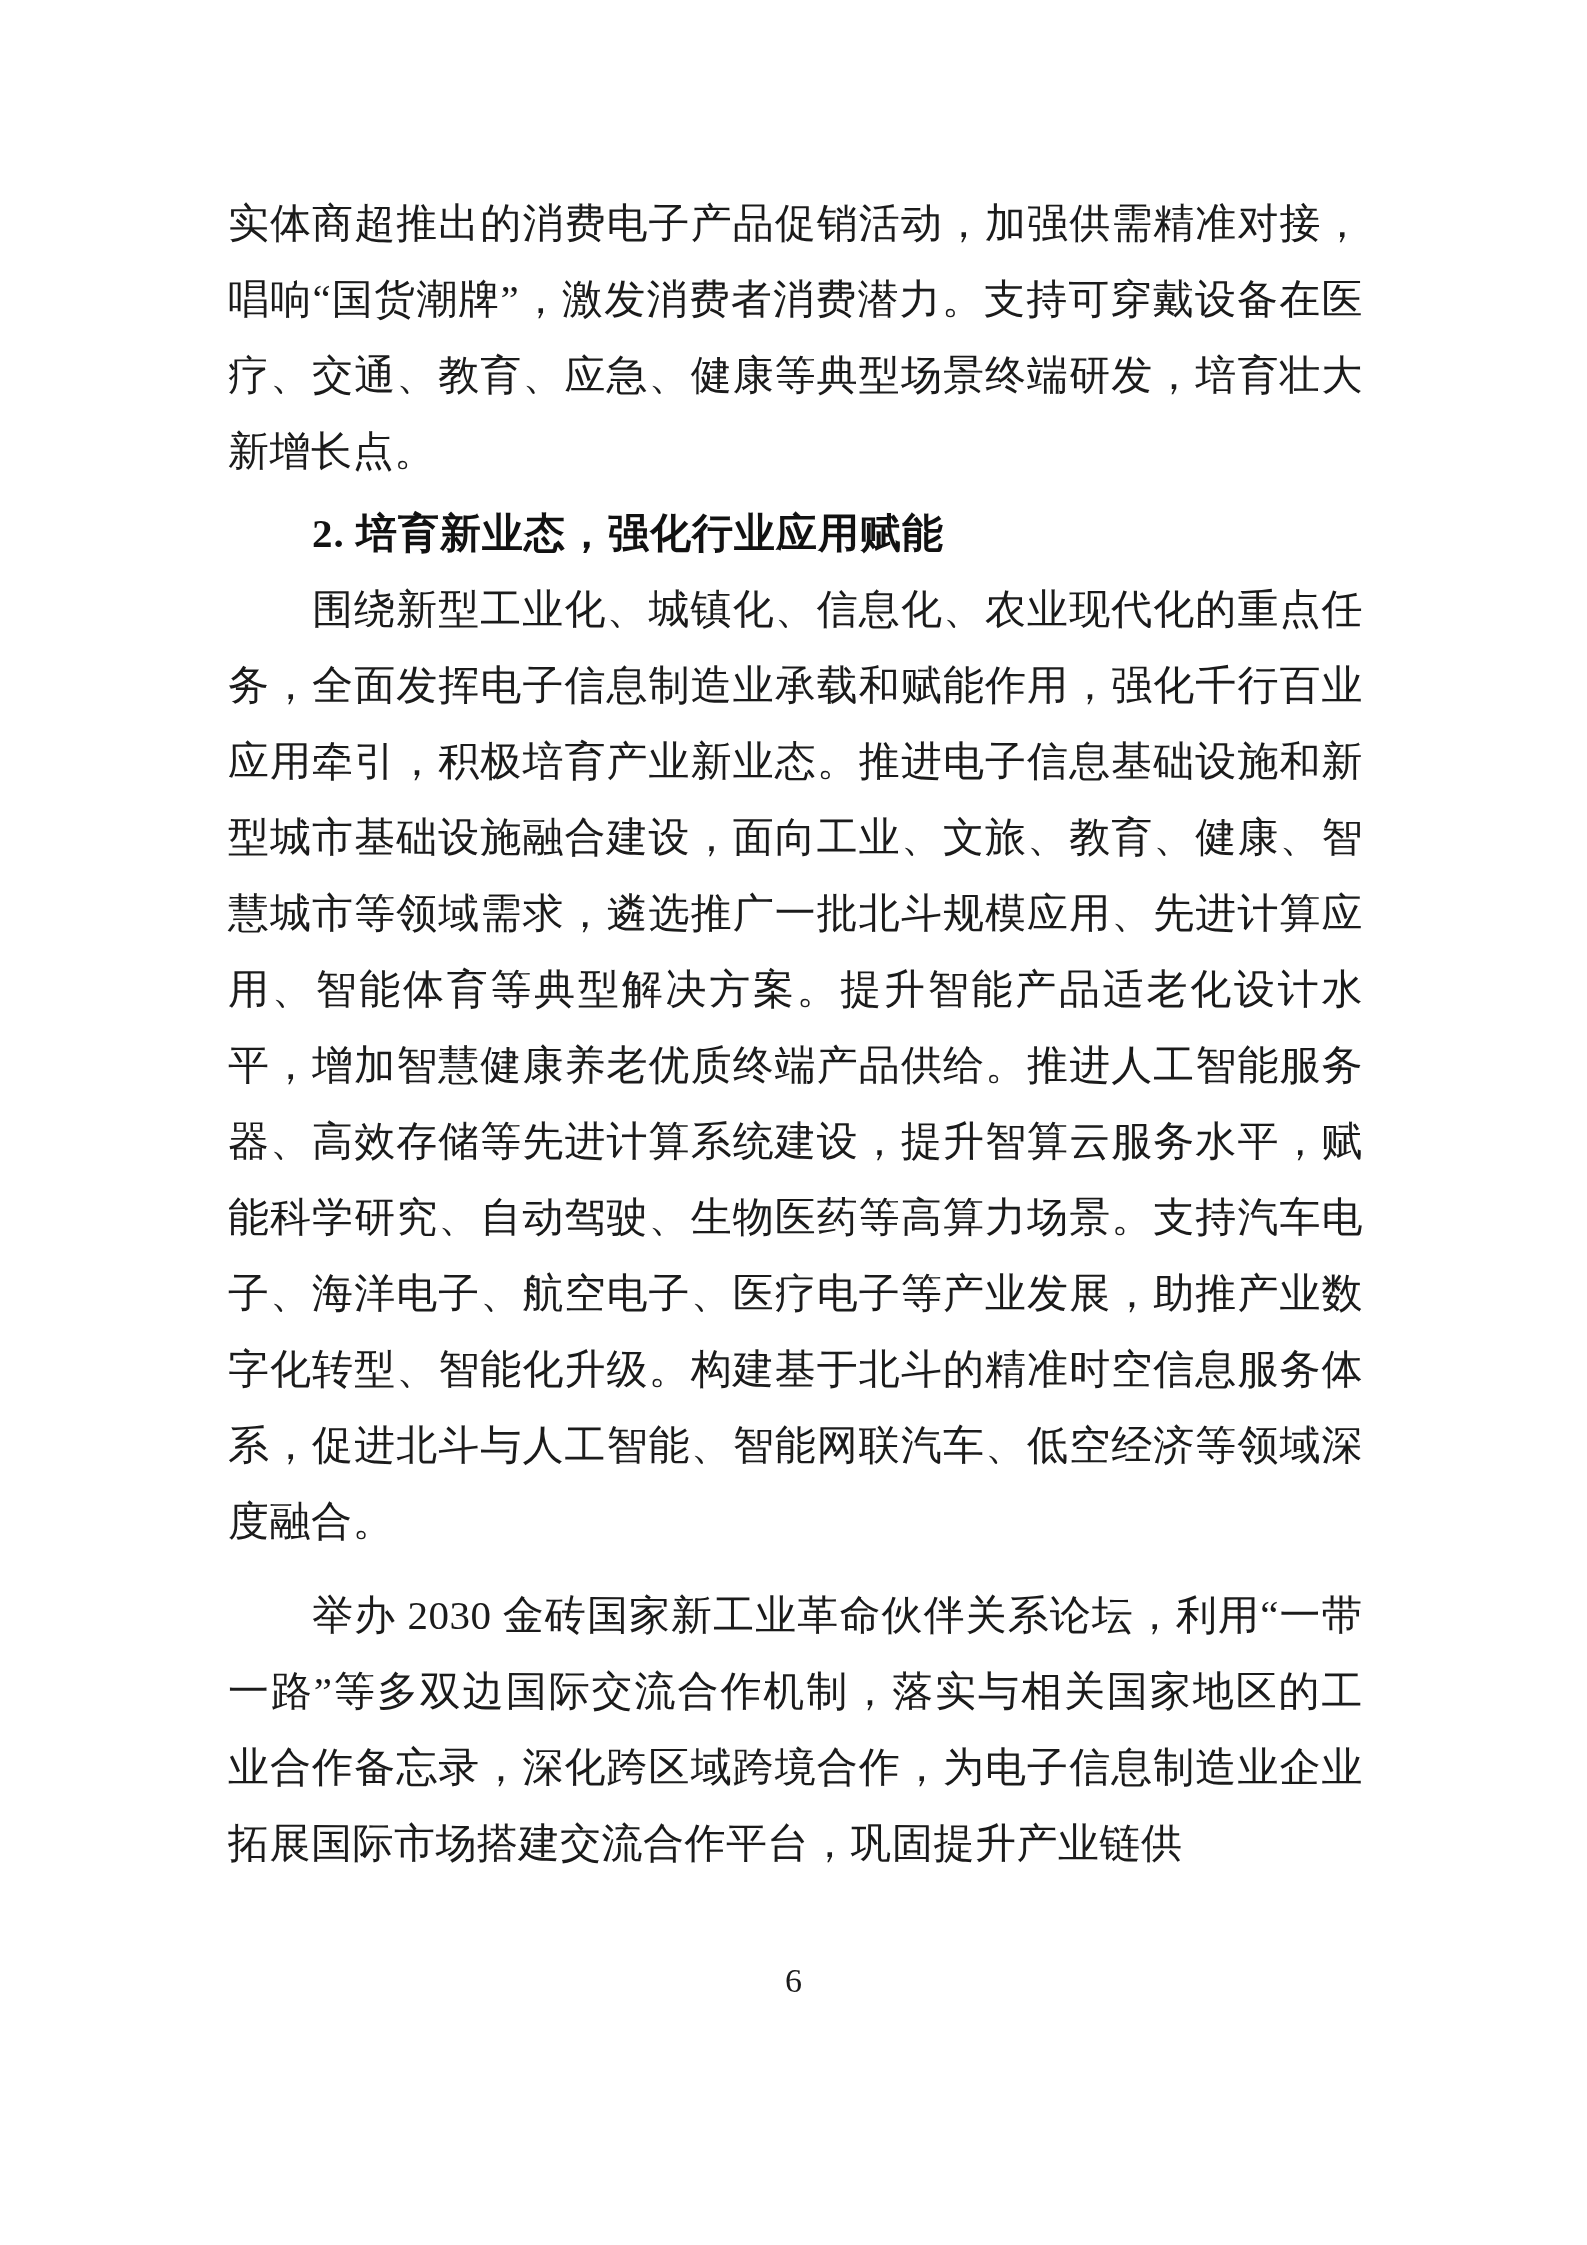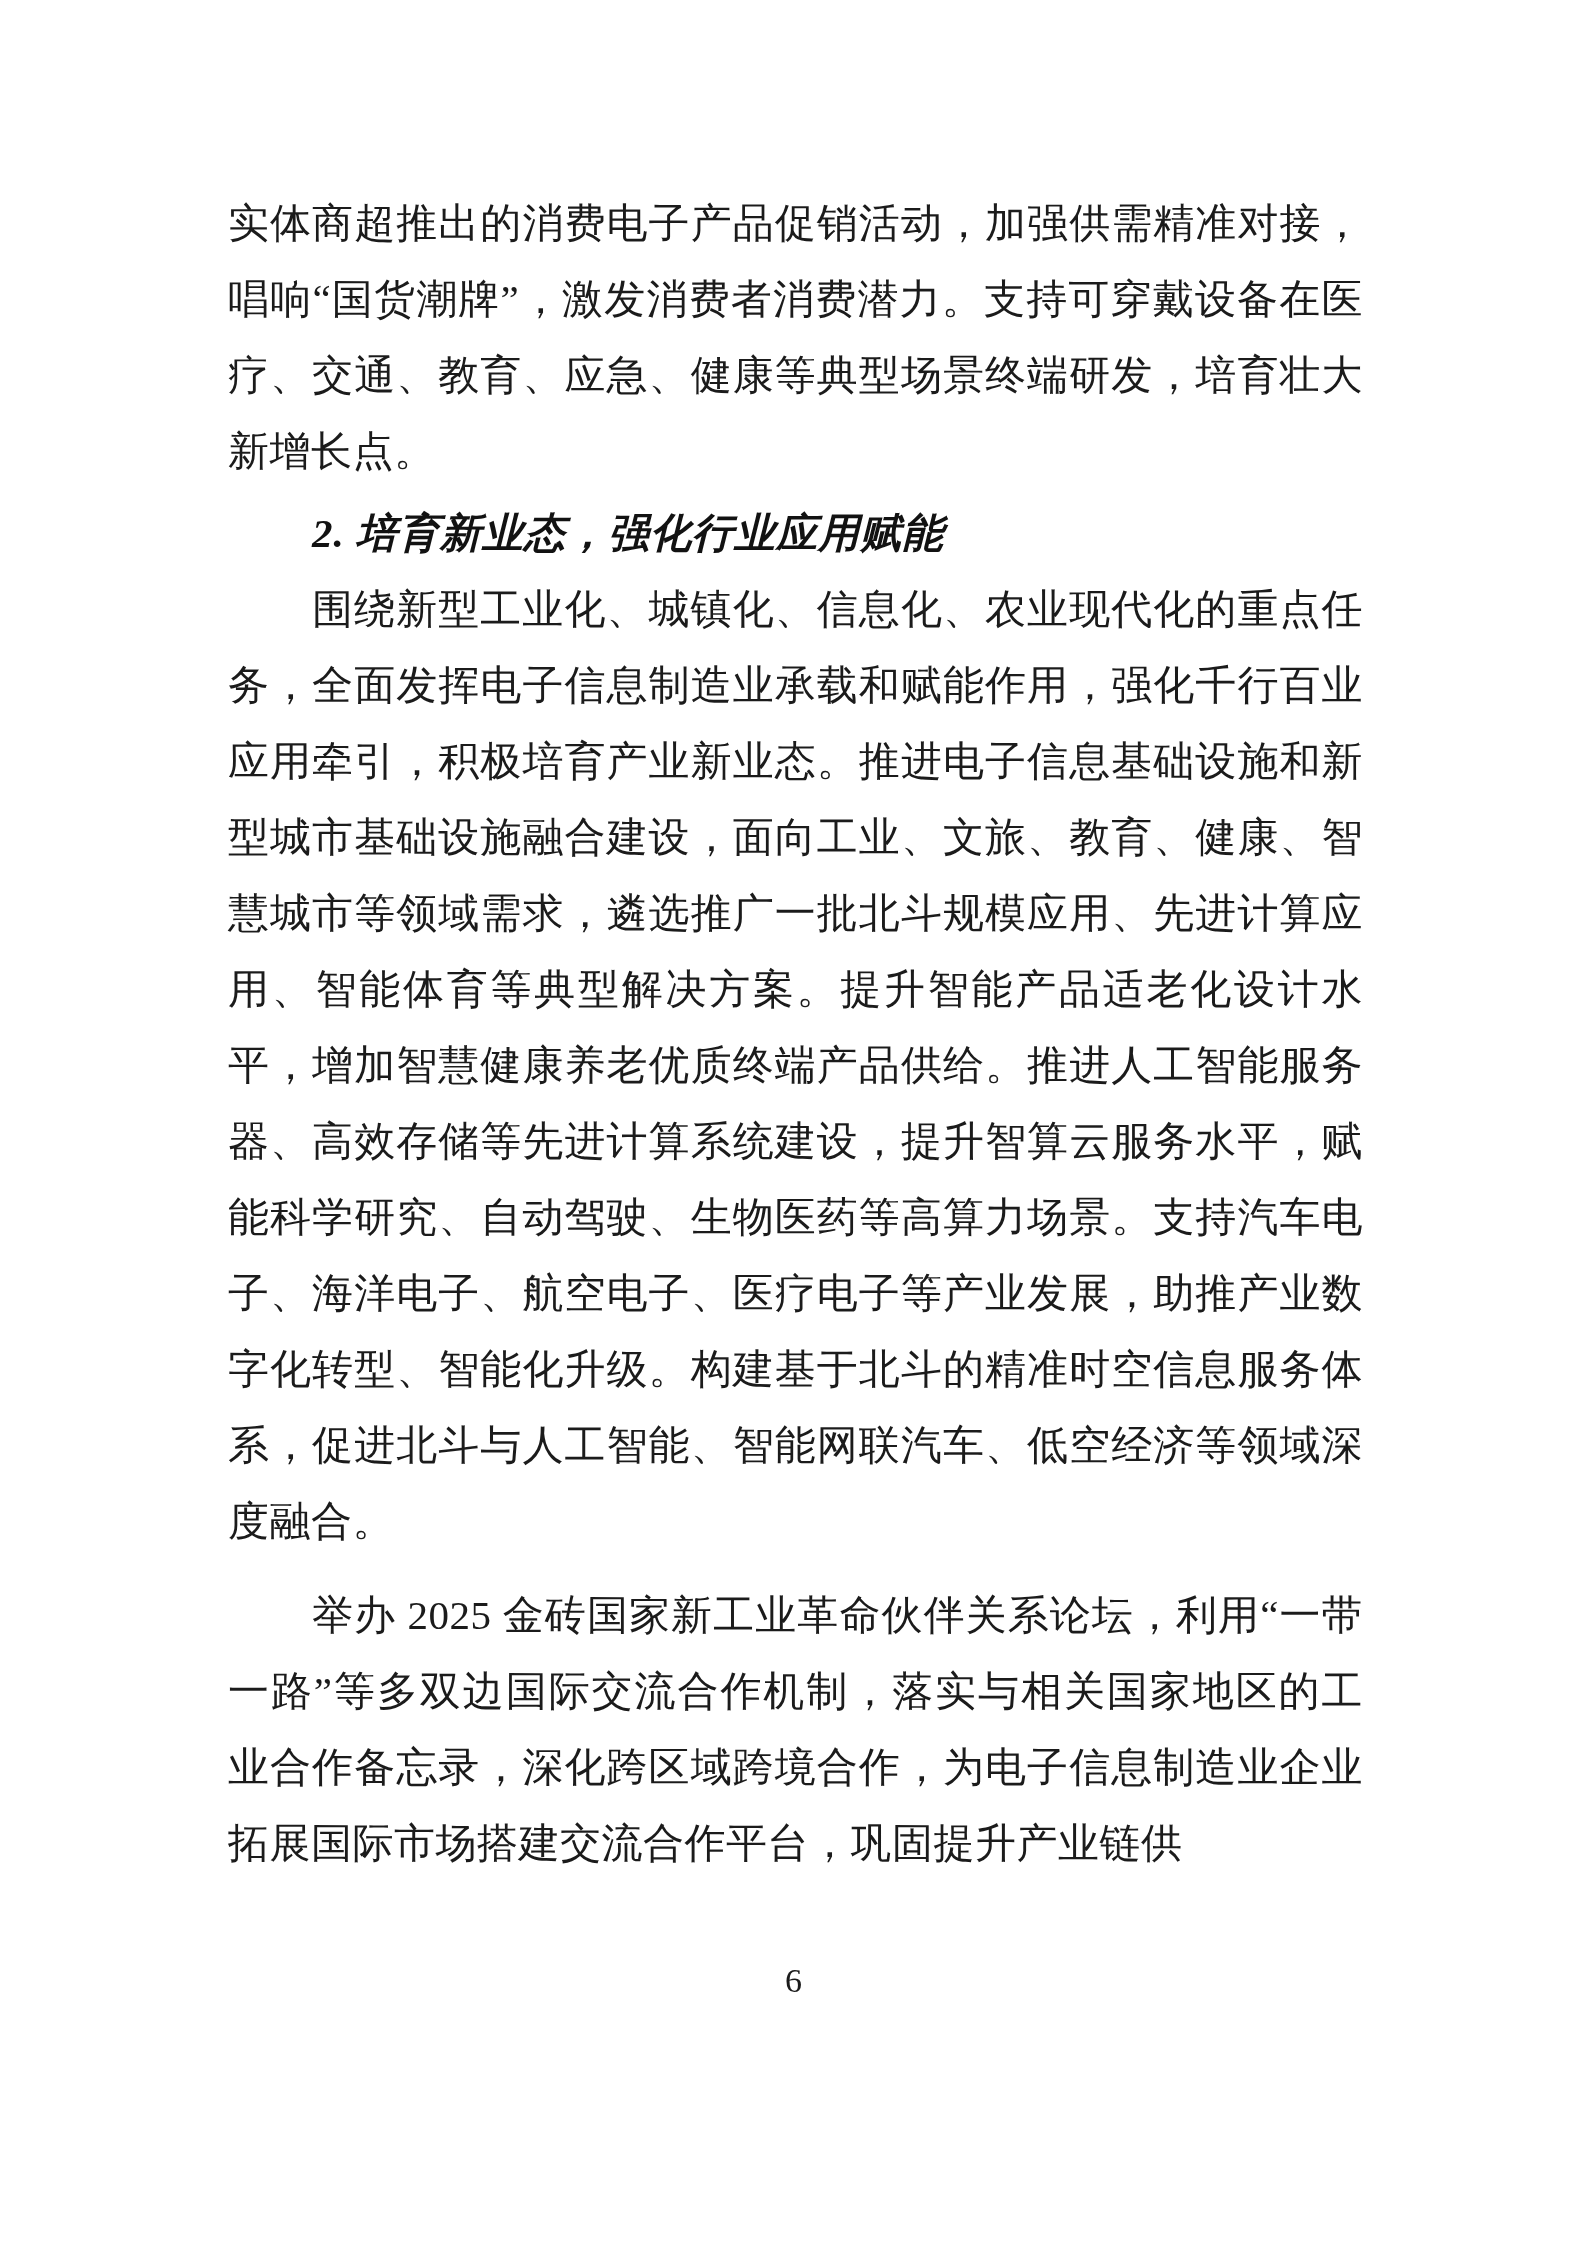--- a/index.html
+++ b/index.html
@@ -44,21 +44,20 @@
   }
   h3.heading {
     margin: 0;
     font-size: 41px;
     line-height: 76px;
     font-weight: bold;
     text-indent: 84px;
     color: #121212;
     letter-spacing: 1px;
     font-family: "Liberation Serif", "DejaVu Serif", serif;
-    font-style: italic;
   }
   .block-gap-small {
     height: 6px;
   }
   .block-gap {
     height: 18px;
   }
   .page-number {
     position: absolute;
     left: 0;
@@ -81,19 +80,19 @@
 
     <div class="block-gap-small"></div>
 
     <h3 class="heading">2. 培育新业态，强化行业应用赋能</h3>
 
     <p class="para indent">围绕新型工业化、城镇化、信息化、农业现代化的重点任务，全面发挥电子信息制造业承载和赋能作用，强化千行百业应用牵引，积极培育产业新业态。推进电子信息基础设施和新型城市基础设施融合建设，面向工业、文旅、教育、健康、智慧城市等领域需求，遴选推广一批北斗规模应用、先进计算应用、智能体育等典型解决方案。提升智能产品适老化设计水平，增加智慧健康养老优质终端产品供给。推进人工智能服务器、高效存储等先进计算系统建设，提升智算云服务水平，赋能科学研究、自动驾驶、生物医药等高算力场景。支持汽车电子、海洋电子、航空电子、医疗电子等产业发展，助推产业数字化转型、智能化升级。构建基于北斗的精准时空信息服务体系，促进北斗与人工智能、智能网联汽车、低空经济等领域深度融合。</p>
 
     <div class="block-gap"></div>
 
 
-    <p class="para indent">举办 2025 金砖国家新工业革命伙伴关系论坛，利用“一带一路”等多双边国际交流合作机制，落实与相关国家地区的工业合作备忘录，深化跨区域跨境合作，为电子信息制造业企业拓展国际市场搭建交流合作平台，巩固提升产业链供</p>
+    <p class="para indent">举办 2030 金砖国家新工业革命伙伴关系论坛，利用“一带一路”等多双边国际交流合作机制，落实与相关国家地区的工业合作备忘录，深化跨区域跨境合作，为电子信息制造业企业拓展国际市场搭建交流合作平台，巩固提升产业链供</p>
 
   </div>
 
   <div class="page-number">6</div>
 
 </div>
 
 </body></html>

